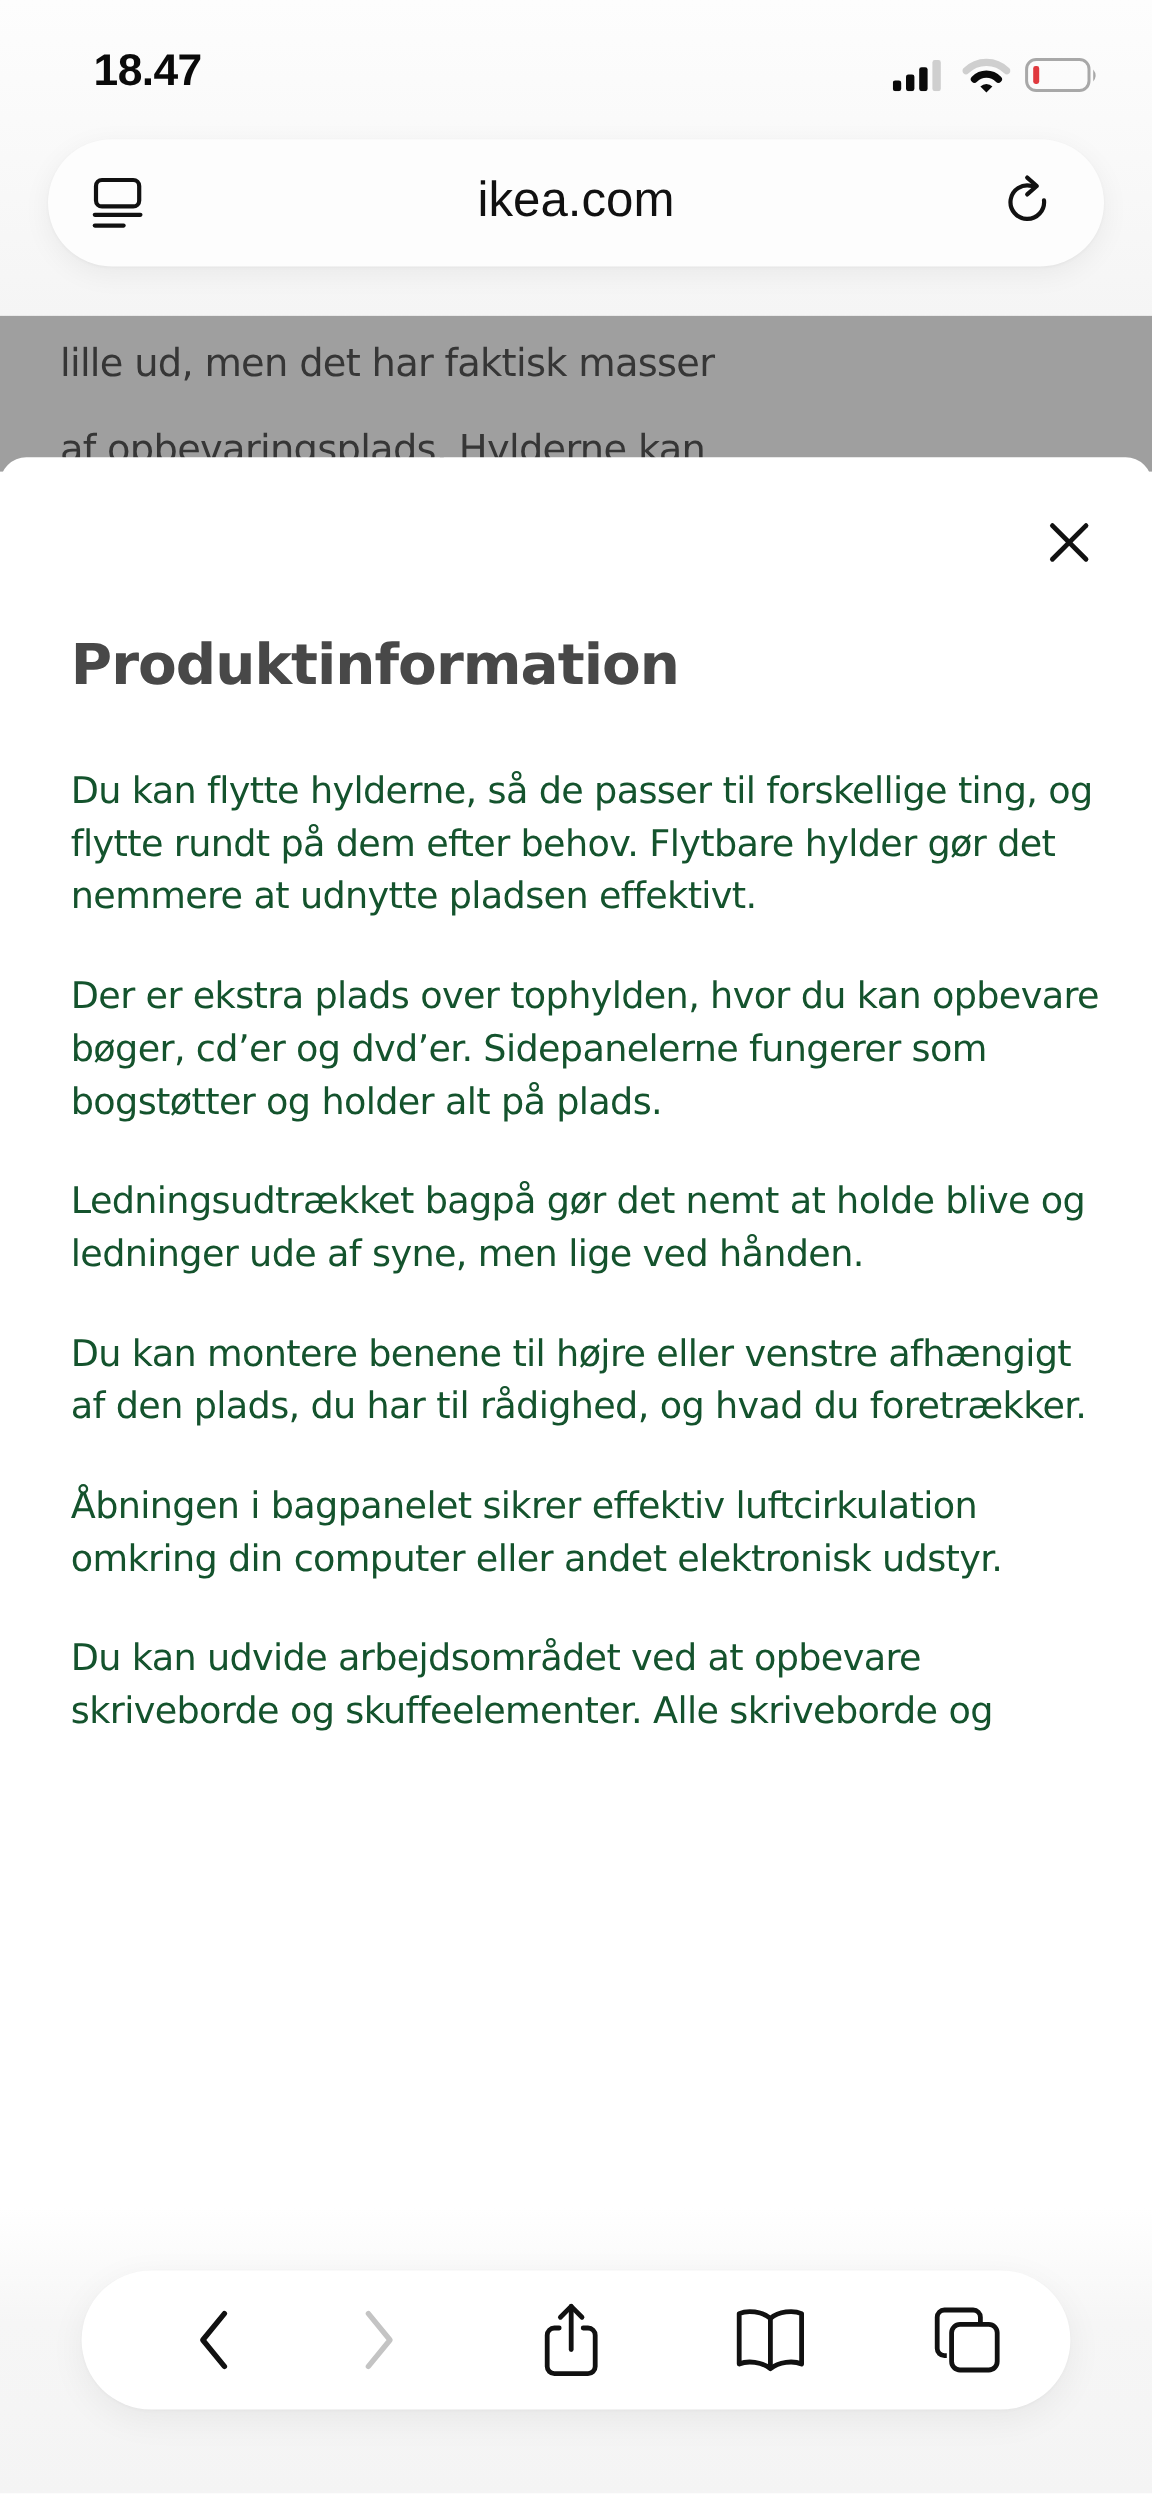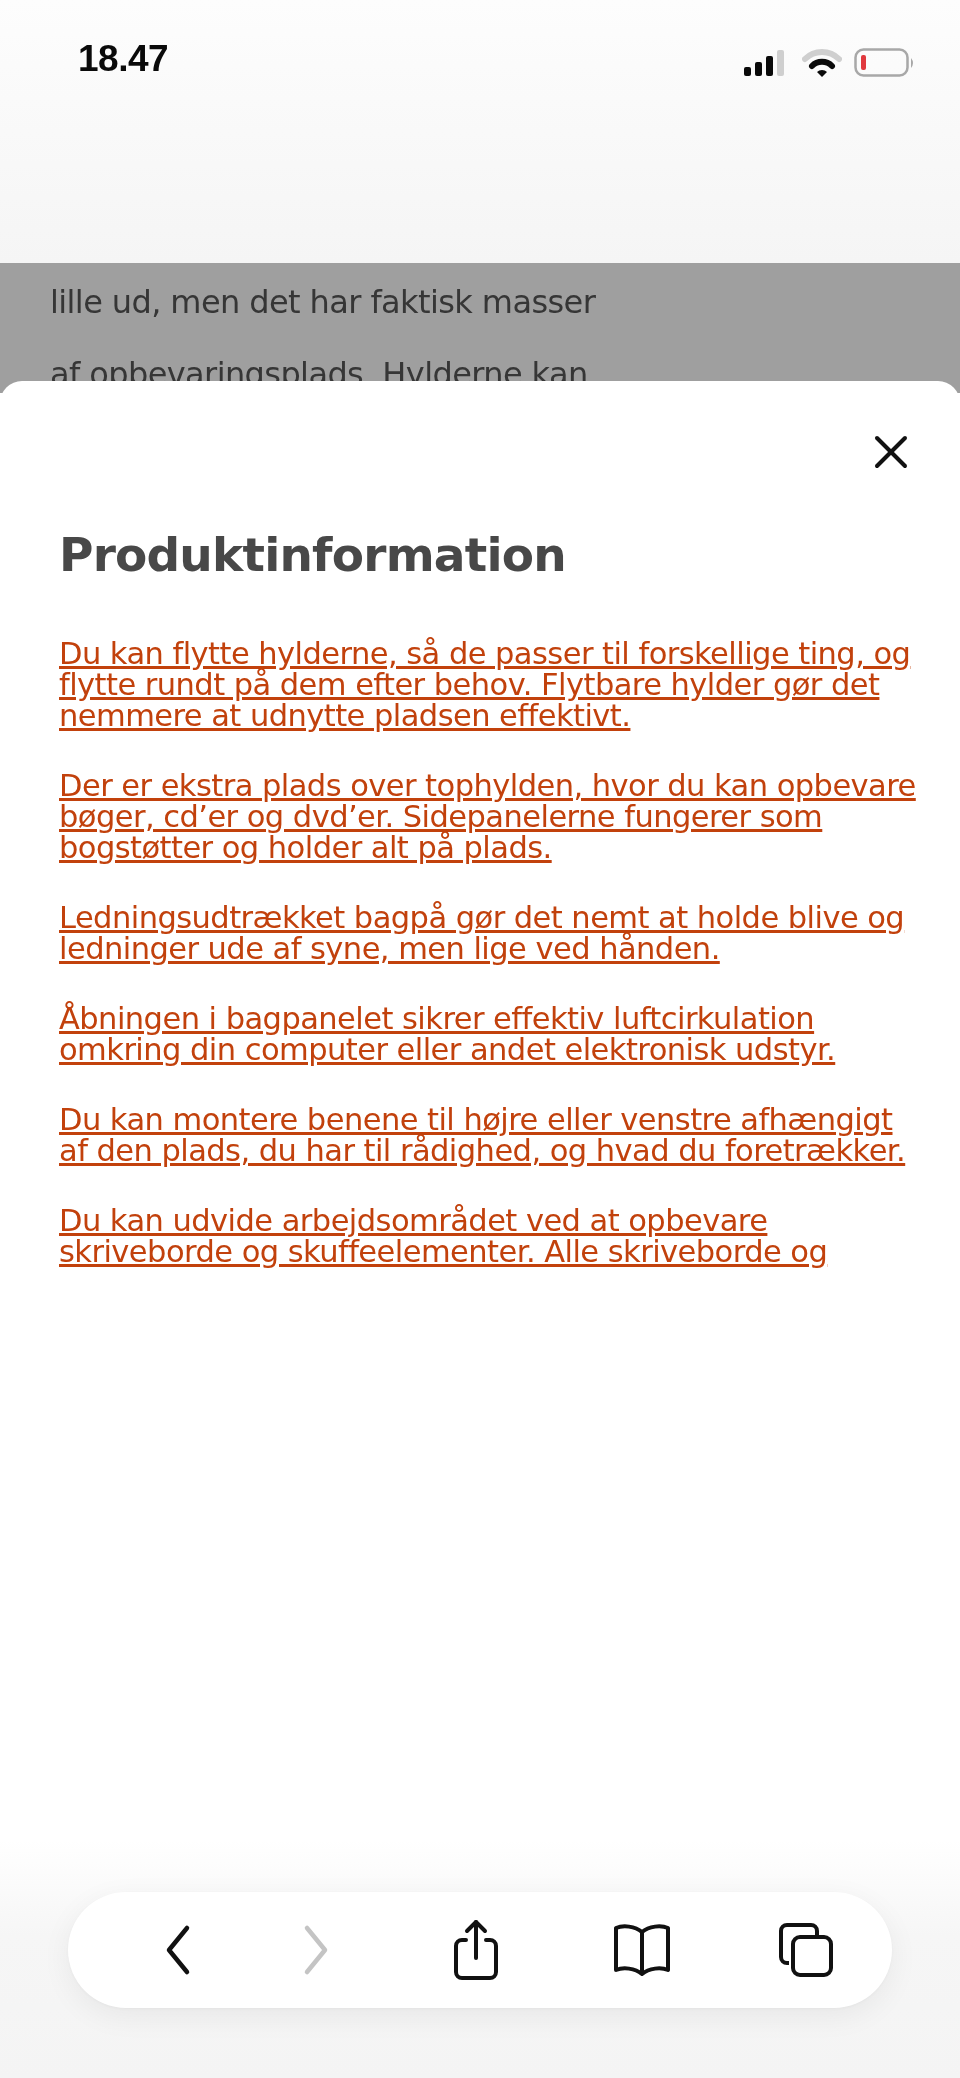--- a/index.html
+++ b/index.html
@@ -55,22 +55,22 @@
       position: absolute; left: 860px; top: 40px; width: 62px; height: 62px;
       display: flex; align-items: center; justify-content: center; cursor: pointer;
     }
     .sheet-title {
       position: absolute; left: 59px; top: 146px;
       font-family: "DejaVu Sans", sans-serif; font-weight: bold; font-size: 47px;
       color: #484848; letter-spacing: -0.8px;
     }
     .sheet-body { position: absolute; left: 59px; top: 257px; width: 860px; }
     .sheet-body p {
-      font-family: "DejaVu Sans", sans-serif; font-size: 30.5px; line-height: 31px;
-      color: #c2410c; margin-bottom: 39px; letter-spacing: -0.55px; text-decoration: underline;
+      font-family: "DejaVu Sans", sans-serif; font-size: 30.5px; line-height: 44px;
+      color: #14532d; margin-bottom: 39px; letter-spacing: -0.55px;
     }
 
     
     .bottom-fade {
       position: absolute; left: 0; top: 1840px; width: 960px; height: 238px;
       background: linear-gradient(rgba(250,250,250,0), #f6f6f6 40%, #f4f4f4);
       z-index: 4;
     }
     .toolbar {
       position: absolute; left: 68px; top: 1892px; width: 824px; height: 116px;
@@ -106,36 +106,52 @@
       <path d="M10 18 A14 14 0 0 1 30 18" stroke="#0a0a0a" stroke-width="6" fill="none" stroke-linecap="round"></path>
       <path d="M15 24 L20 29 L25 24 A7 7 0 0 0 15 24 Z" fill="#0a0a0a"></path>
     </svg>
     <svg style="left:112px;top:4px" width="62" height="30" viewBox="0 0 62 30">
       <rect x="1.5" y="1.5" width="52" height="26" rx="8" fill="none" stroke="#a8a8a8" stroke-width="2.5"></rect>
       <rect x="7" y="7" width="5" height="15" rx="2" fill="#e0393e"></rect>
       <path d="M57 10 Q61 15 57 20 Z" fill="#a8a8a8"></path>
     </svg>
   </div>
 
+  <div class="url-bar">
+    <span class="url-left-icon">
+      <svg width="46" height="46" viewBox="0 0 46 46">
+        <rect x="5" y="4" width="36" height="22" rx="5" fill="none" stroke="#111" stroke-width="3.5"></rect>
+        <line x1="4" y1="33" x2="42" y2="33" stroke="#111" stroke-width="3.5" stroke-linecap="round"></line>
+        <line x1="4" y1="42" x2="28" y2="42" stroke="#111" stroke-width="3.5" stroke-linecap="round"></line>
+      </svg>
+    </span>
+    <div class="url-text">ikea.com</div>
+    <span class="url-right-icon">
+      <svg width="48" height="48" viewBox="0 0 48 48">
+        <path d="M34 22 A14 14 0 1 1 24 10" fill="none" stroke="#111" stroke-width="3.5" stroke-linecap="round"></path>
+        <path d="M20 3 L28 10 L20 17" fill="none" stroke="#111" stroke-width="3.5" stroke-linecap="round" stroke-linejoin="round"></path>
+      </svg>
+    </span>
+  </div>
 </div>
 
 <div class="sheet">
   <div class="close-button">
     <svg width="34" height="34" viewBox="0 0 34 34">
       <line x1="3" y1="3" x2="31" y2="31" stroke="#111" stroke-width="4" stroke-linecap="round"></line>
       <line x1="31" y1="3" x2="3" y2="31" stroke="#111" stroke-width="4" stroke-linecap="round"></line>
     </svg>
   </div>
   <h1 class="sheet-title">Produktinformation</h1>
   <div class="sheet-body">
     <p>Du kan flytte hylderne, så de passer til forskellige ting, og flytte rundt på dem efter behov. Flytbare hylder gør det nemmere at udnytte pladsen effektivt.</p>
     <p>Der er ekstra plads over tophylden, hvor du kan opbevare bøger, cd’er og dvd’er. Sidepanelerne fungerer som bogstøtter og holder alt på plads.</p>
     <p>Ledningsudtrækket bagpå gør det nemt at holde blive og ledninger ude af syne, men lige ved hånden.</p>
+    <p>Du kan montere benene til højre eller venstre afhængigt af den plads, du har til rådighed, og hvad du foretrækker.</p>
     <p>Åbningen i bagpanelet sikrer effektiv luftcirkulation omkring din computer eller andet elektronisk udstyr.</p>
-    <p>Du kan montere benene til højre eller venstre afhængigt af den plads, du har til rådighed, og hvad du foretrækker.</p>
     <p>Du kan udvide arbejdsområdet ved at opbevare skriveborde og skuffeelementer. Alle skriveborde og</p>
   </div>
 </div>
 
 <div class="bottom-fade"></div>
 <div class="toolbar">
   <div class="tb-btn tb-back">
     <svg width="40" height="52" viewBox="0 0 40 52">
       <path d="M28 4 L10 26 L28 48" fill="none" stroke="#111" stroke-width="4.5" stroke-linecap="round" stroke-linejoin="round"></path>
     </svg>

